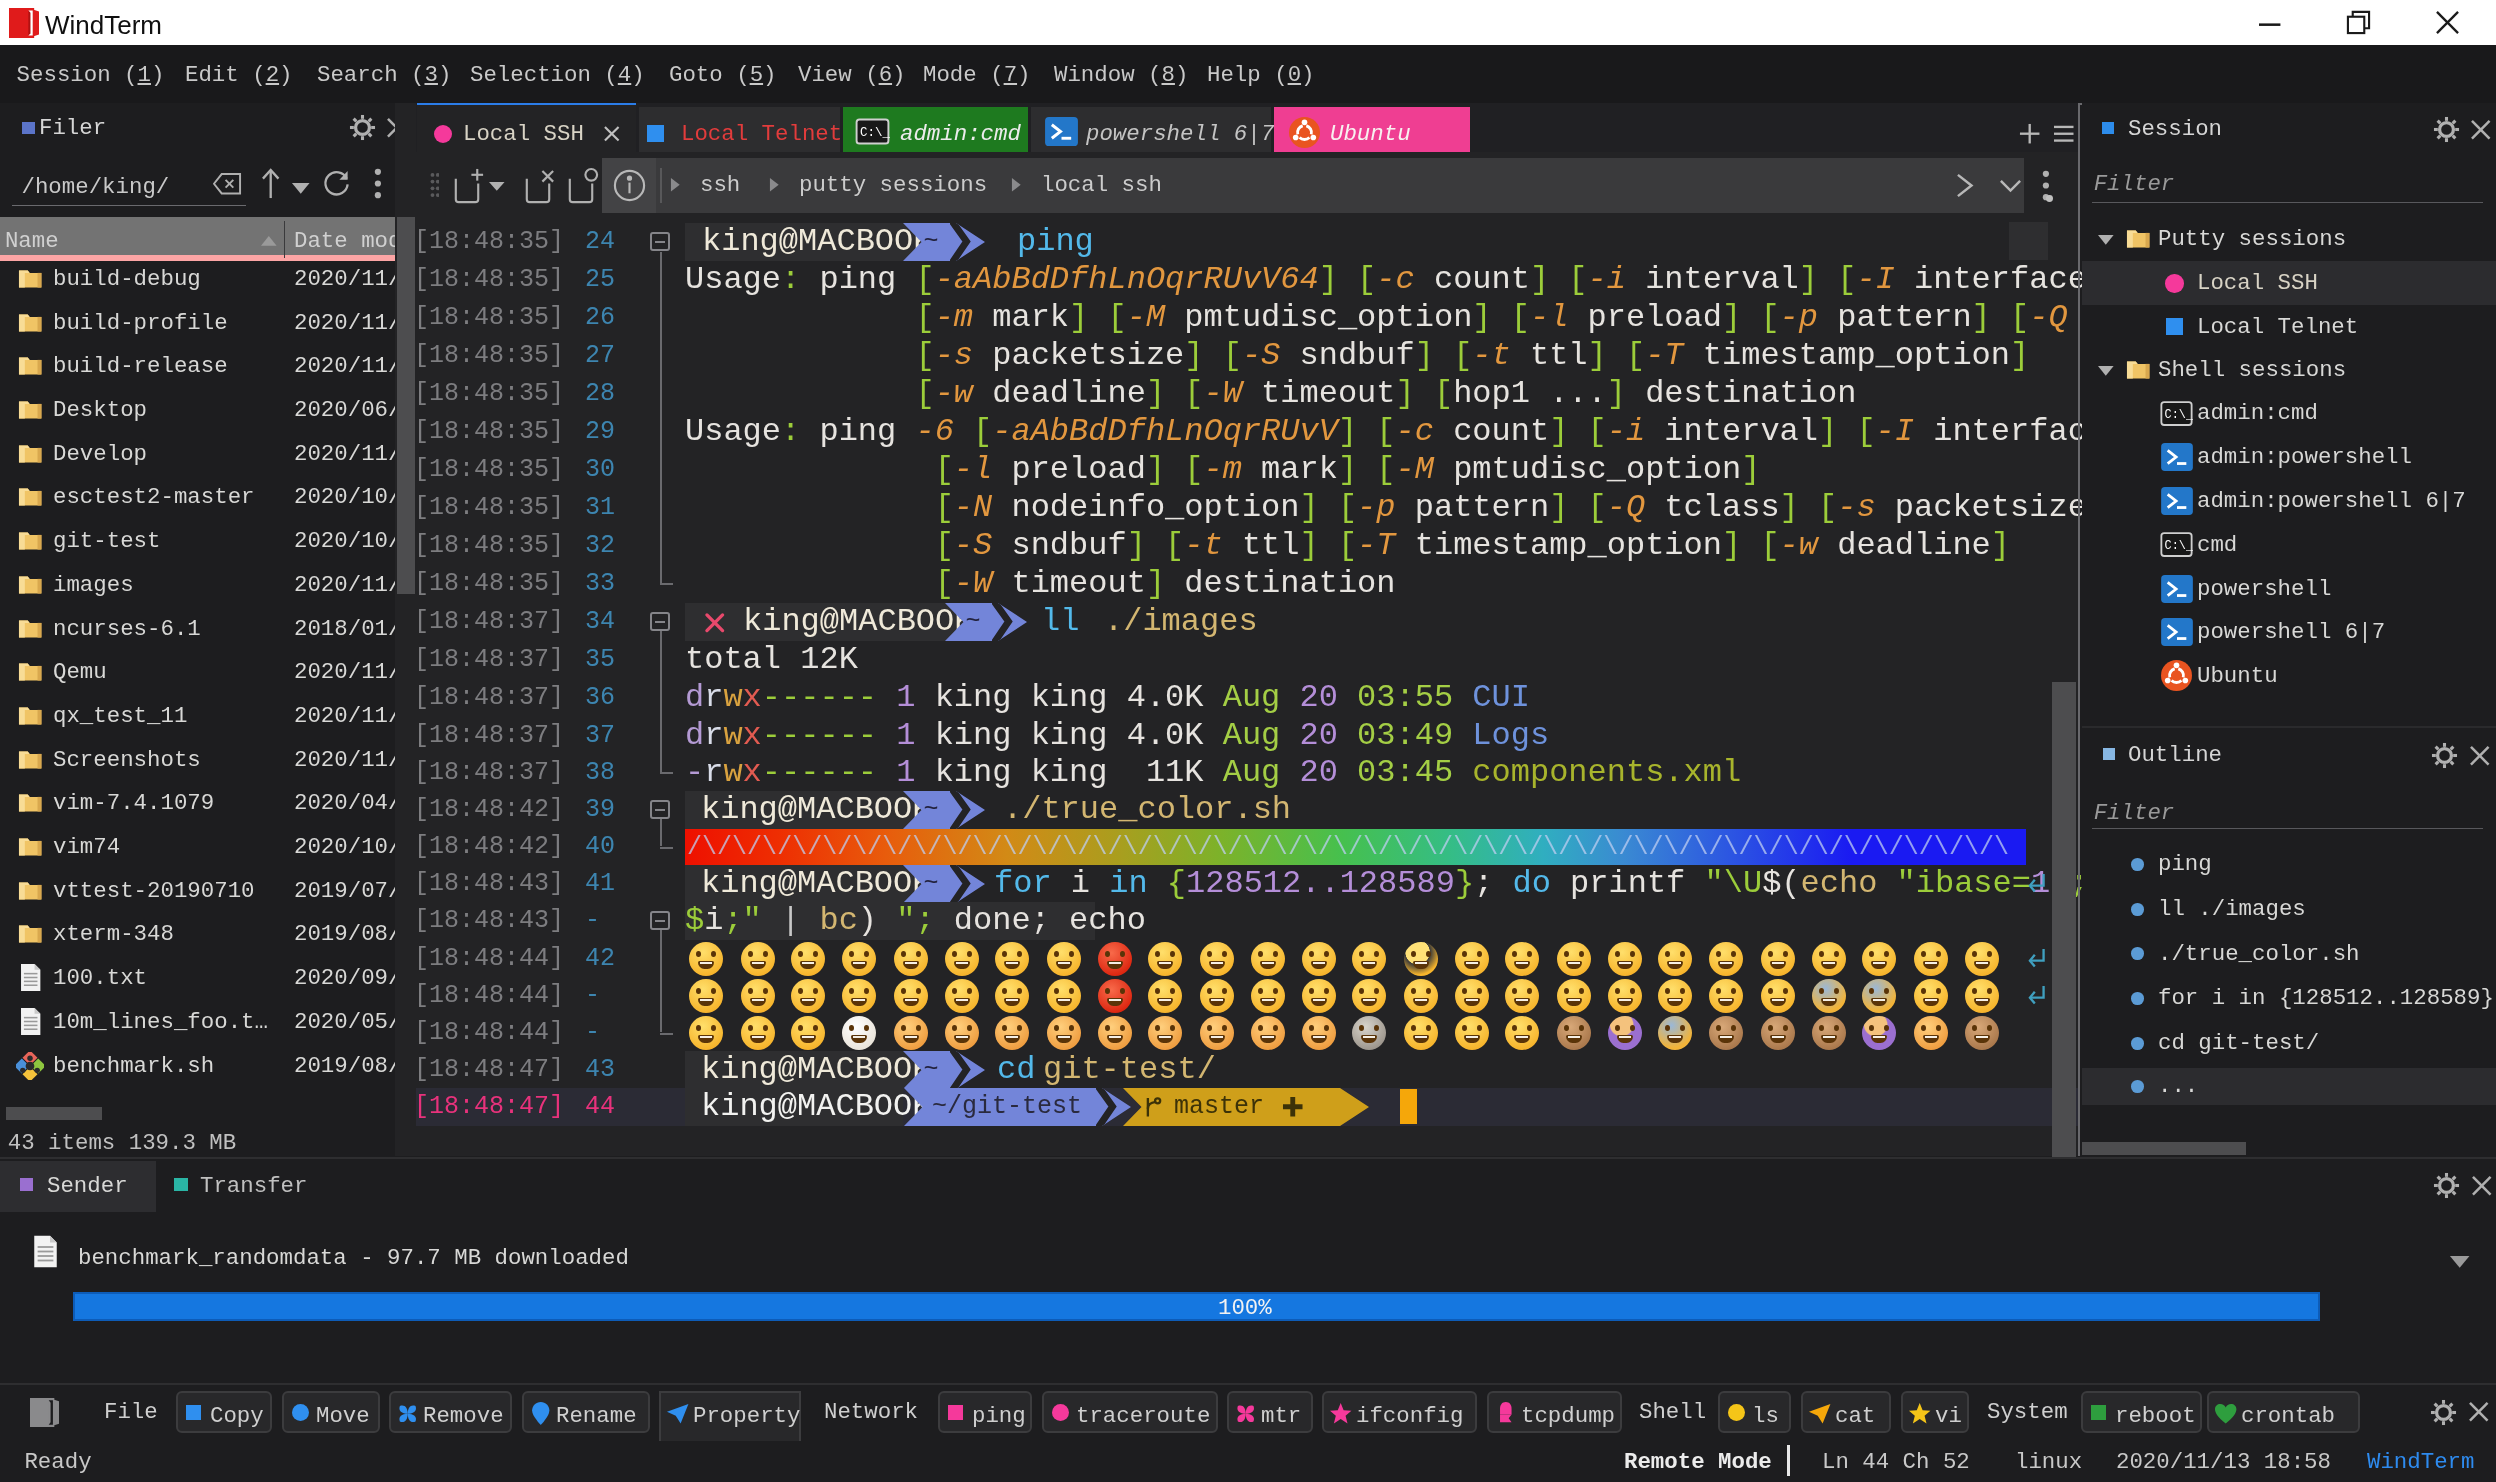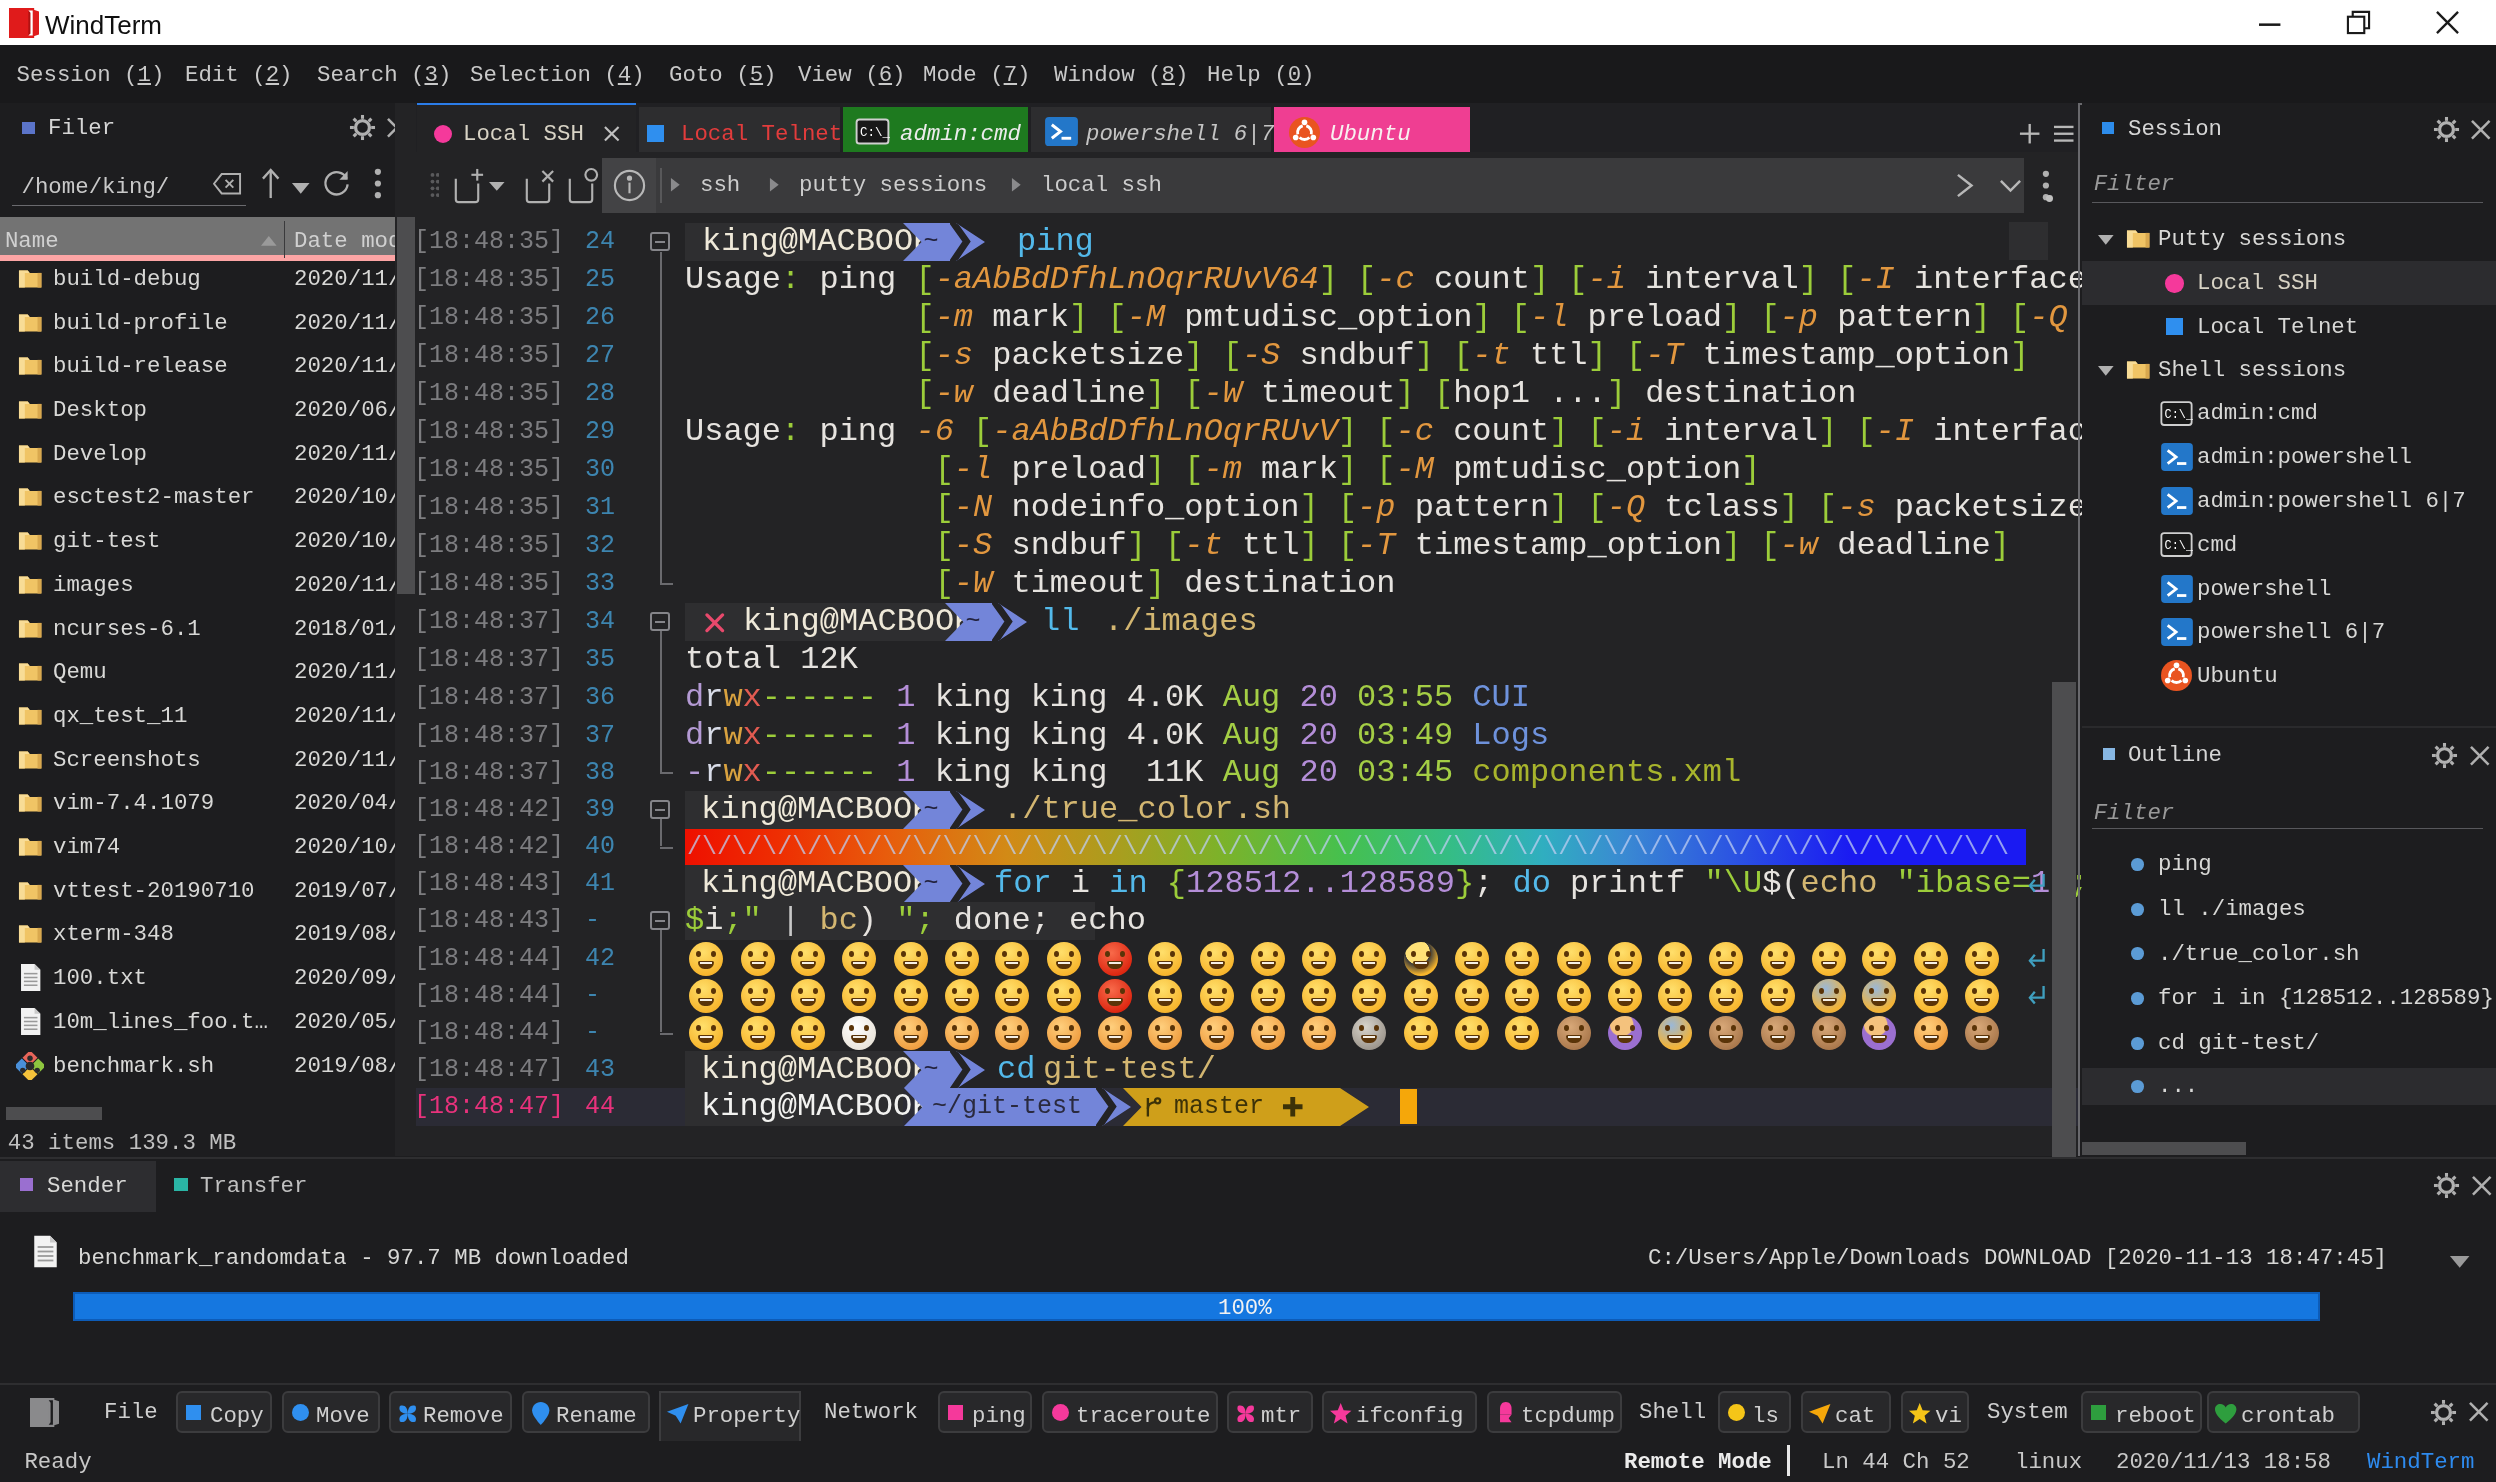--- a/index.html
+++ b/index.html
@@ -49,21 +49,21 @@
 <div class="abs mono23" style="left:317px;top:18.5px;color:#c9c9c9">Search (<span style="text-decoration:underline">3</span>)</div>
 <div class="abs mono23" style="left:470px;top:18.5px;color:#c9c9c9">Selection (<span style="text-decoration:underline">4</span>)</div>
 <div class="abs mono23" style="left:669px;top:18.5px;color:#c9c9c9">Goto (<span style="text-decoration:underline">5</span>)</div>
 <div class="abs mono23" style="left:798px;top:18.5px;color:#c9c9c9">View (<span style="text-decoration:underline">6</span>)</div>
 <div class="abs mono23" style="left:923px;top:18.5px;color:#c9c9c9">Mode (<span style="text-decoration:underline">7</span>)</div>
 <div class="abs mono23" style="left:1054px;top:18.5px;color:#c9c9c9">Window (<span style="text-decoration:underline">8</span>)</div>
 <div class="abs mono23" style="left:1207px;top:18.5px;color:#c9c9c9">Help (<span style="text-decoration:underline">0</span>)</div>
 </div>
 <div class="abs" style="left:0;top:103px;width:416px;height:1053px;background:#1d1d1f;overflow:hidden">
 <div class="abs" style="left:22.4px;top:18.5px;width:12.7px;height:12.7px;background:#5b74c9"></div>
-<div class="abs mono23" style="left:48px;top:13.7px;color:#d5d5d5">Filer</div>
+<div class="abs mono23" style="left:39px;top:13.7px;color:#d5d5d5">Filer</div>
 <svg style="position:absolute;left:349px;top:10.7px" width="27" height="27" viewBox="-14 -14 28 28">
 <circle r="7.2" fill="none" stroke="#b0b0b0" stroke-width="3.4"></circle>
 <g stroke="#b0b0b0" stroke-width="3.2">
 <line x1="0" y1="-9" x2="0" y2="-13"></line>
           <line x1="0" y1="9" x2="0" y2="13"></line>
 <line x1="-9" y1="0" x2="-13" y2="0"></line>
           <line x1="9" y1="0" x2="13" y2="0"></line>
 <line x1="-6.4" y1="-6.4" x2="-9.2" y2="-9.2"></line>
           <line x1="6.4" y1="6.4" x2="9.2" y2="9.2"></line>
 <line x1="-6.4" y1="6.4" x2="-9.2" y2="9.2"></line>
@@ -1211,21 +1211,20 @@
 <path d="M2 1 L16 1 L22 7 L22 29 L2 29 Z" fill="#f2f2f2"></path>
 <path d="M16 1 L16 7 L22 7 Z" fill="#c9c9c9"></path>
 <g stroke="#9a9a9a" stroke-width="1.6">
           <line x1="5" y1="11" x2="19" y2="11"></line>
           <line x1="5" y1="15" x2="19" y2="15"></line>
           <line x1="5" y1="19" x2="19" y2="19"></line>
           <line x1="5" y1="23" x2="19" y2="23"></line>
         </g>
 </svg>
 <div class="abs mono23" style="left:78px;top:88px;color:#d8d8d6">benchmark_randomdata - 97.7 MB downloaded</div>
-<div class="abs mono23" style="left:1648px;top:88px;color:#d8d8d6">C:/Users/Apple/Downloads DOWNLOAD [2020-11-13 18:47:45]</div>
 <svg style="position:absolute;left:2448px;top:95px" width="23.4" height="15.6" viewBox="0 0 24 16">
         <path d="M2 2 L22 2 L12 14 Z" fill="#9a9a9a"></path>
       </svg>
 <div class="abs" style="left:73px;top:133px;width:2247px;height:29px;background:#1577e0;border:2px solid #0d5cb8"></div>
 <div class="abs mono23" style="left:1218px;top:138px;color:#f2f2f2">100%</div>
 </div>
 <div class="abs" style="left:0;top:1383px;width:2497px;height:59px;background:#1d1d1f;border-top:2px solid #2e2e30"></div>
 <svg style="position:absolute;left:30px;top:1398px;width:29px;height:29px" viewBox="0 0 31 31">
 <path d="M0 0 L26 0 L26 31 L0 31 Z" fill="#8a8a8c"></path>
       <path d="M20 0 L31 3.5 L31 27.5 L20 31 Z" fill="#8a8a8c"></path>

